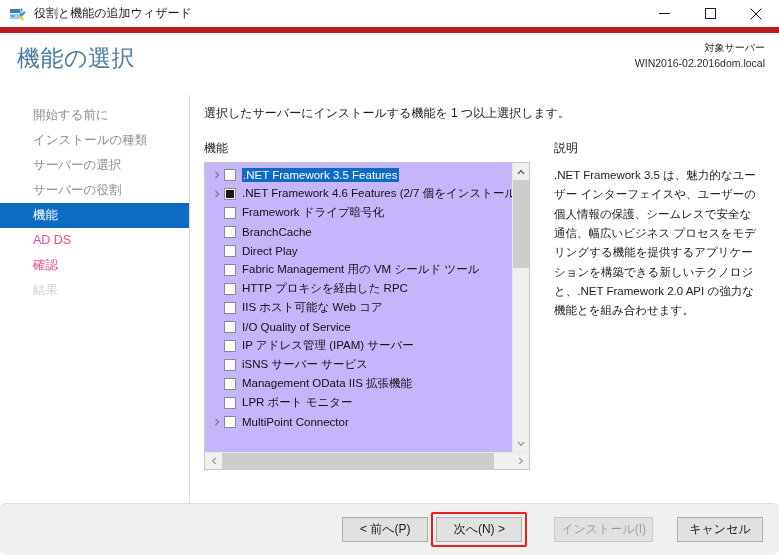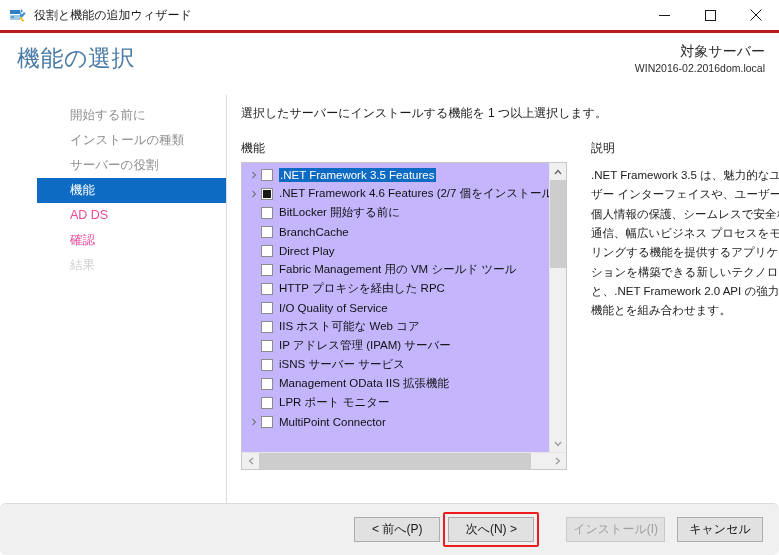--- a/index.html
+++ b/index.html
@@ -17,21 +17,21 @@
     display: flex; flex-direction: column;
   }
 
   
   .titlebar {
     height: 33px;
     flex: 0 0 33px;
     display: flex;
     align-items: center;
     background: #ffffff;
-    border-bottom: 3px solid #b91c1c;
+    border-bottom: 6px solid #b91c1c;
   }
   .title-icon {
     width: 18px; height: 18px;
     margin-left: 9px; margin-right: 7px;
     position: relative;
     flex: 0 0 18px;
   }
   .title-text {
     font-size: 12px;
     color: #1a1a1a;
@@ -65,30 +65,29 @@
     color: #4a7ba7;
     font-weight: 400;
     letter-spacing: 0.5px;
   }
   .target-block {
     position: absolute;
     right: 14px; top: 8px;
     text-align: right;
     line-height: 1.45;
   }
-  .target-label { font-size: 14px; color: #2b2b2b; display: block; }
+  .target-label { font-size: 10px; color: #2b2b2b; display: block; }
   .target-value { font-size: 10.5px; color: #2b2b2b; display: block; }
 
   
   .body-area {
     flex: 1 1 auto;
     display: flex;
     position: relative;
     background: #ffffff;
-    padding-left: 37px;
   }
 
   
   .nav {
     width: 190px;
     flex: 0 0 190px;
     border-right: 1px solid #dcdcdc;
     padding-top: 8px;
     background: #ffffff;
   }
@@ -259,21 +258,21 @@
     background: #e1e1e1;
     border: 1px solid #adadad;
     font-size: 12px;
     color: #1a1a1a;
     font-family: "Liberation Sans", "DejaVu Sans", sans-serif;
     padding: 0 6px;
     cursor: default;
     white-space: nowrap;
   }
   .btn.disabled { color: #a0a0a0; background: #e1e1e1; border-color: #c9c9c9; }
-  .btn-gap-sm { margin-left: 12px; font-family: Liberation Mono, monospace; }
+  .btn-gap-sm { margin-left: 24px; font-family: Liberation Mono, monospace; }
   .btn-gap-lg { margin-left: 32px; }
   .btn-highlight-wrap {
     position: relative;
     display: inline-block;
     margin-left: 8px;
   }
   .btn-highlight-wrap::after {
     content: "";
     position: absolute;
     left: -5px; top: -5px; right: -5px; bottom: -5px;
@@ -323,20 +322,21 @@
       <span class="target-label">対象サーバー</span>
       <span class="target-value">WIN2016-02.2016dom.local</span>
     </div>
   </div>
 
   <div class="body-area">
 
     <div class="nav">
       <div class="nav-item done">開始する前に</div>
       <div class="nav-item done">インストールの種類</div>
+      <div class="nav-item done">サーバーの選択</div>
       <div class="nav-item done">サーバーの役割</div>
       <div class="nav-item current">機能</div>
       <div class="nav-item plain">AD DS</div>
       <div class="nav-item plain">確認</div>
       <div class="nav-item disabled">結果</div>
     </div>
 
     <div class="main">
       <p class="instruction">選択したサーバーにインストールする機能を 1 つ以上選択します。</p>
 
@@ -361,21 +361,21 @@
                       <svg width="6" height="8" viewBox="0 0 6 8">
                         <path d="M1.5 1 L4.5 4 L1.5 7" fill="none" stroke="#767676" stroke-width="1.1"></path>
                       </svg>
                     </span>
                     <span class="cbox partial"></span>
                     <span class="flabel">.NET Framework 4.6 Features (2/7 個をインストール済</span>
                   </div>
                   <div class="frow">
                     <span class="expander"></span>
                     <span class="cbox"></span>
-                    <span class="flabel">BitLocker 開始する前に</span>
+                    <span class="flabel">Framework ドライブ暗号化</span>
                   </div>
                   <div class="frow">
                     <span class="expander"></span>
                     <span class="cbox"></span>
                     <span class="flabel">BranchCache</span>
                   </div>
                   <div class="frow">
                     <span class="expander"></span>
                     <span class="cbox"></span>
                     <span class="flabel">Direct Play</span>
@@ -386,26 +386,26 @@
                     <span class="flabel">Fabric Management 用の VM シールド ツール</span>
                   </div>
                   <div class="frow">
                     <span class="expander"></span>
                     <span class="cbox"></span>
                     <span class="flabel">HTTP プロキシを経由した RPC</span>
                   </div>
                   <div class="frow">
                     <span class="expander"></span>
                     <span class="cbox"></span>
+                    <span class="flabel">IIS ホスト可能な Web コア</span>
+                  </div>
+                  <div class="frow">
+                    <span class="expander"></span>
+                    <span class="cbox"></span>
                     <span class="flabel">I/O Quality of Service</span>
-                  </div>
-                  <div class="frow">
-                    <span class="expander"></span>
-                    <span class="cbox"></span>
-                    <span class="flabel">IIS ホスト可能な Web コア</span>
                   </div>
                   <div class="frow">
                     <span class="expander"></span>
                     <span class="cbox"></span>
                     <span class="flabel">IP アドレス管理 (IPAM) サーバー</span>
                   </div>
                   <div class="frow">
                     <span class="expander"></span>
                     <span class="cbox"></span>
                     <span class="flabel">iSNS サーバー サービス</span>

